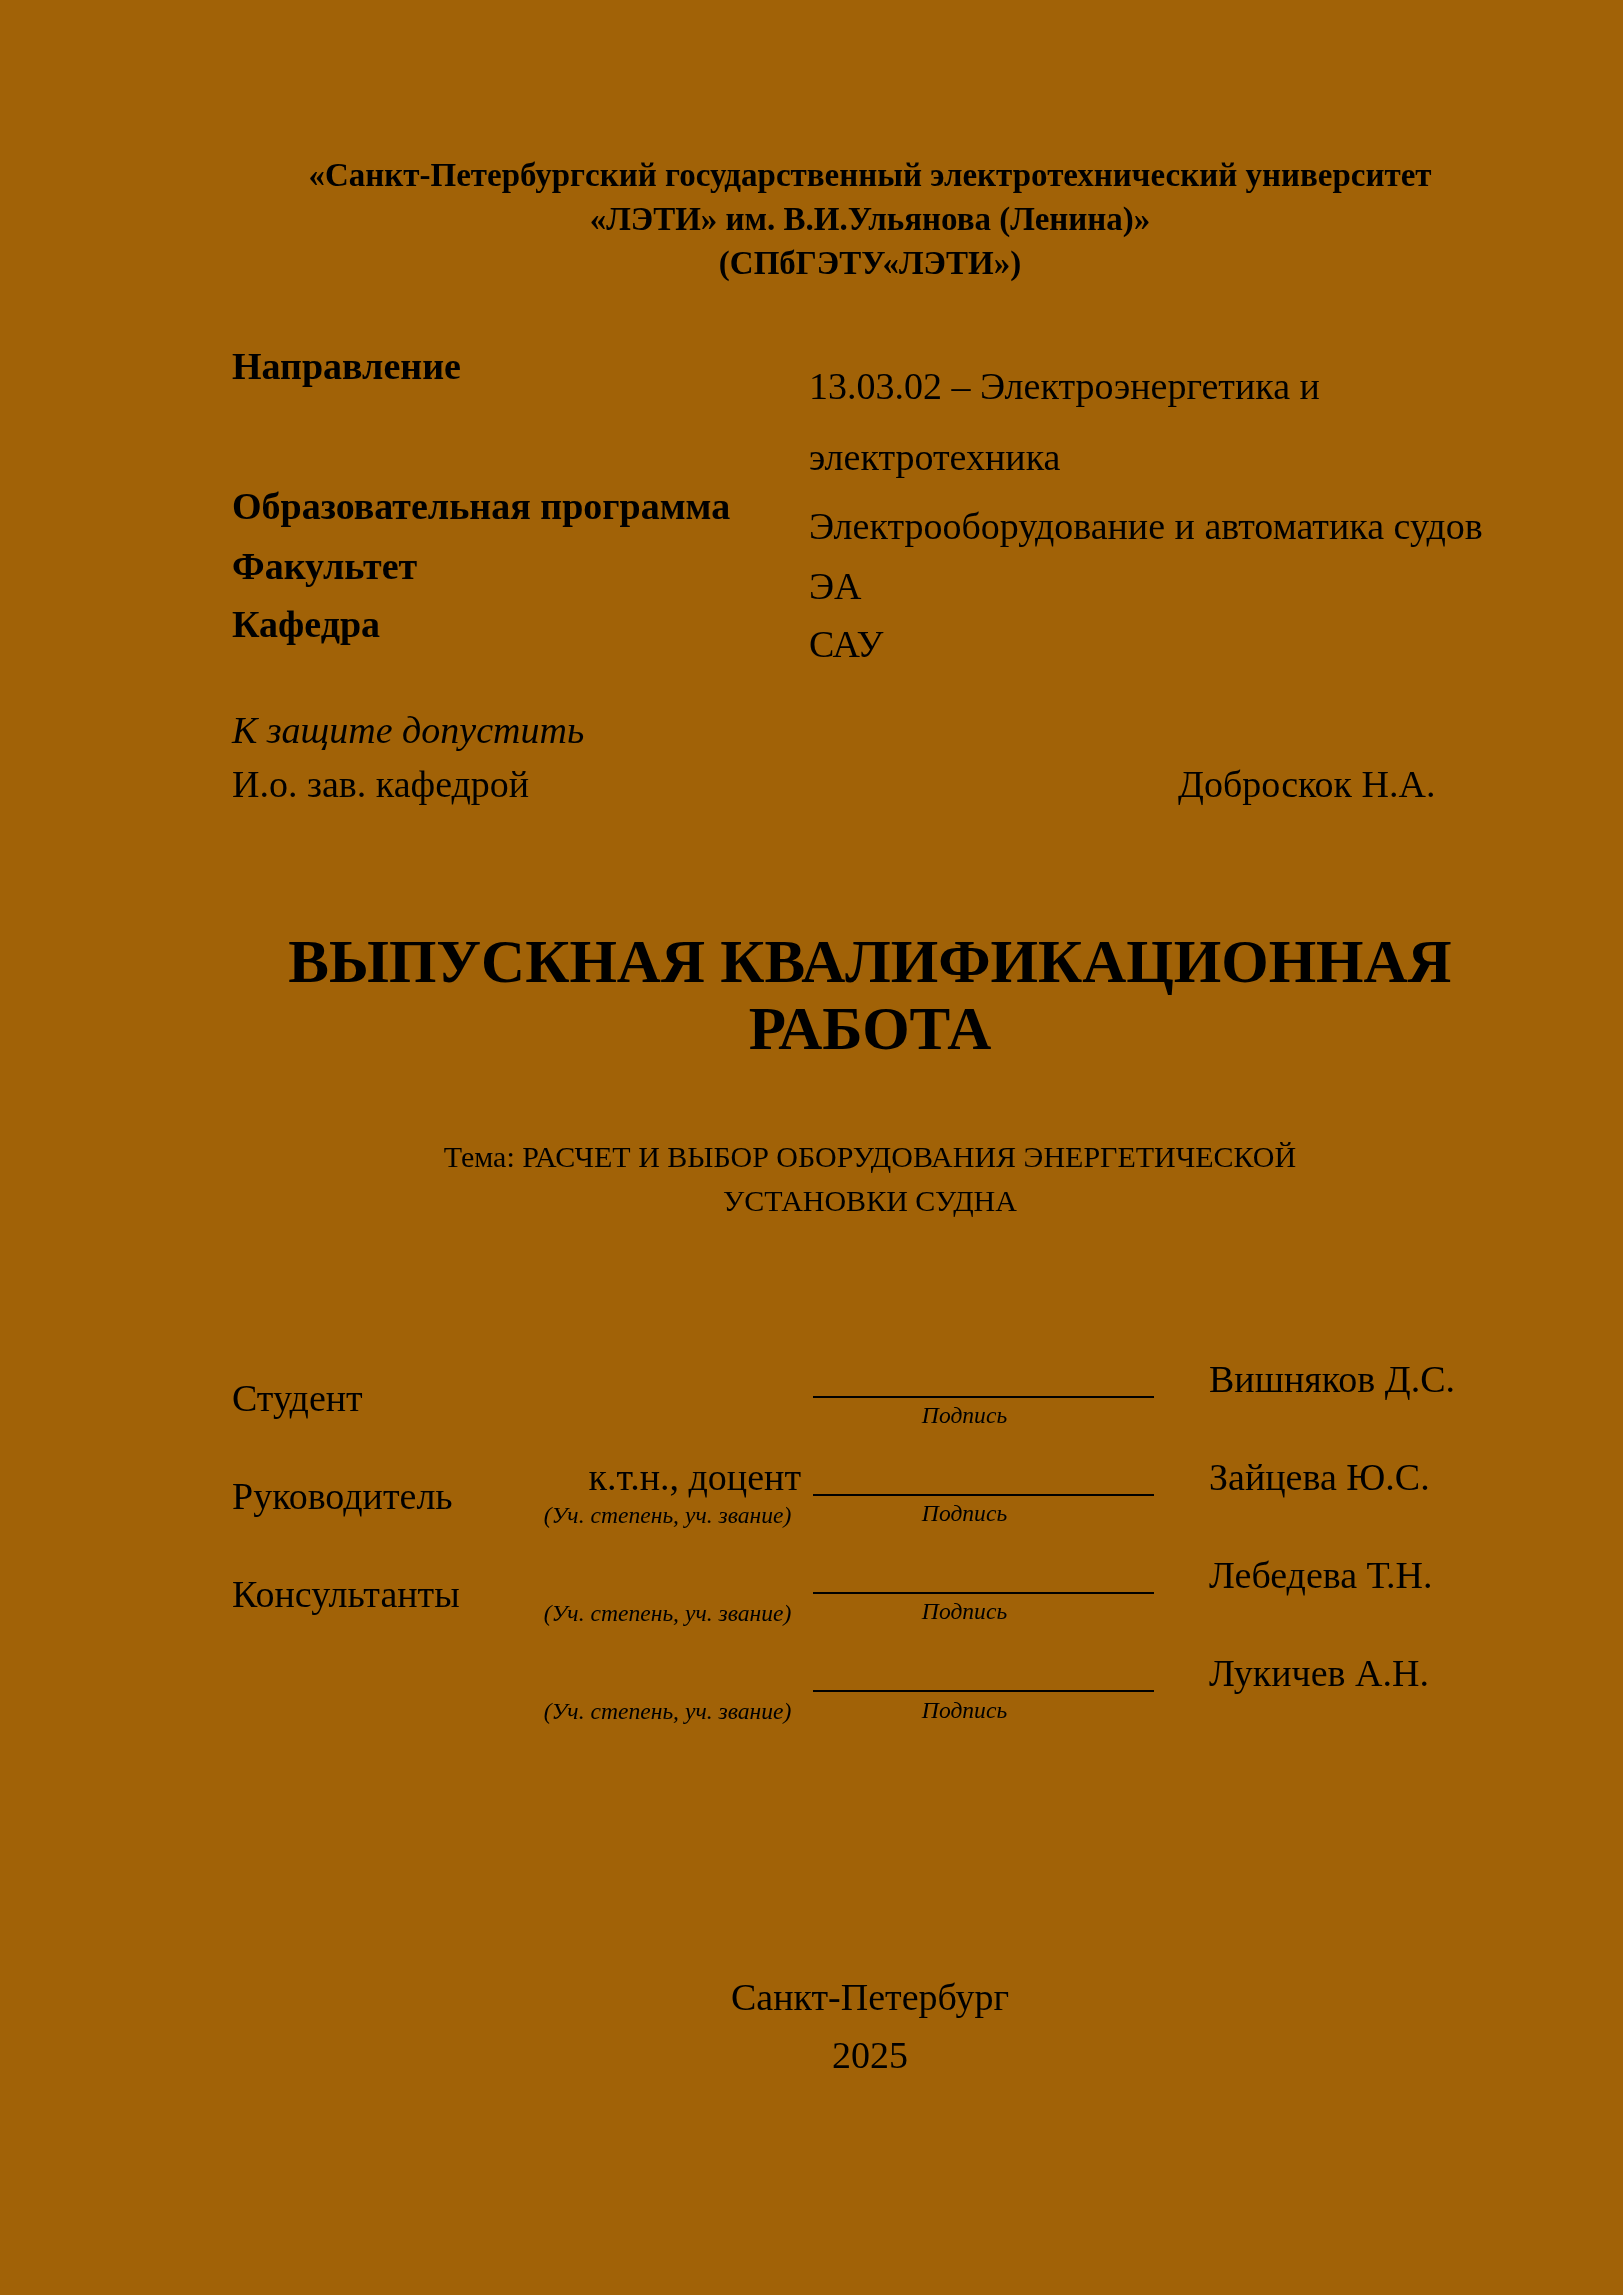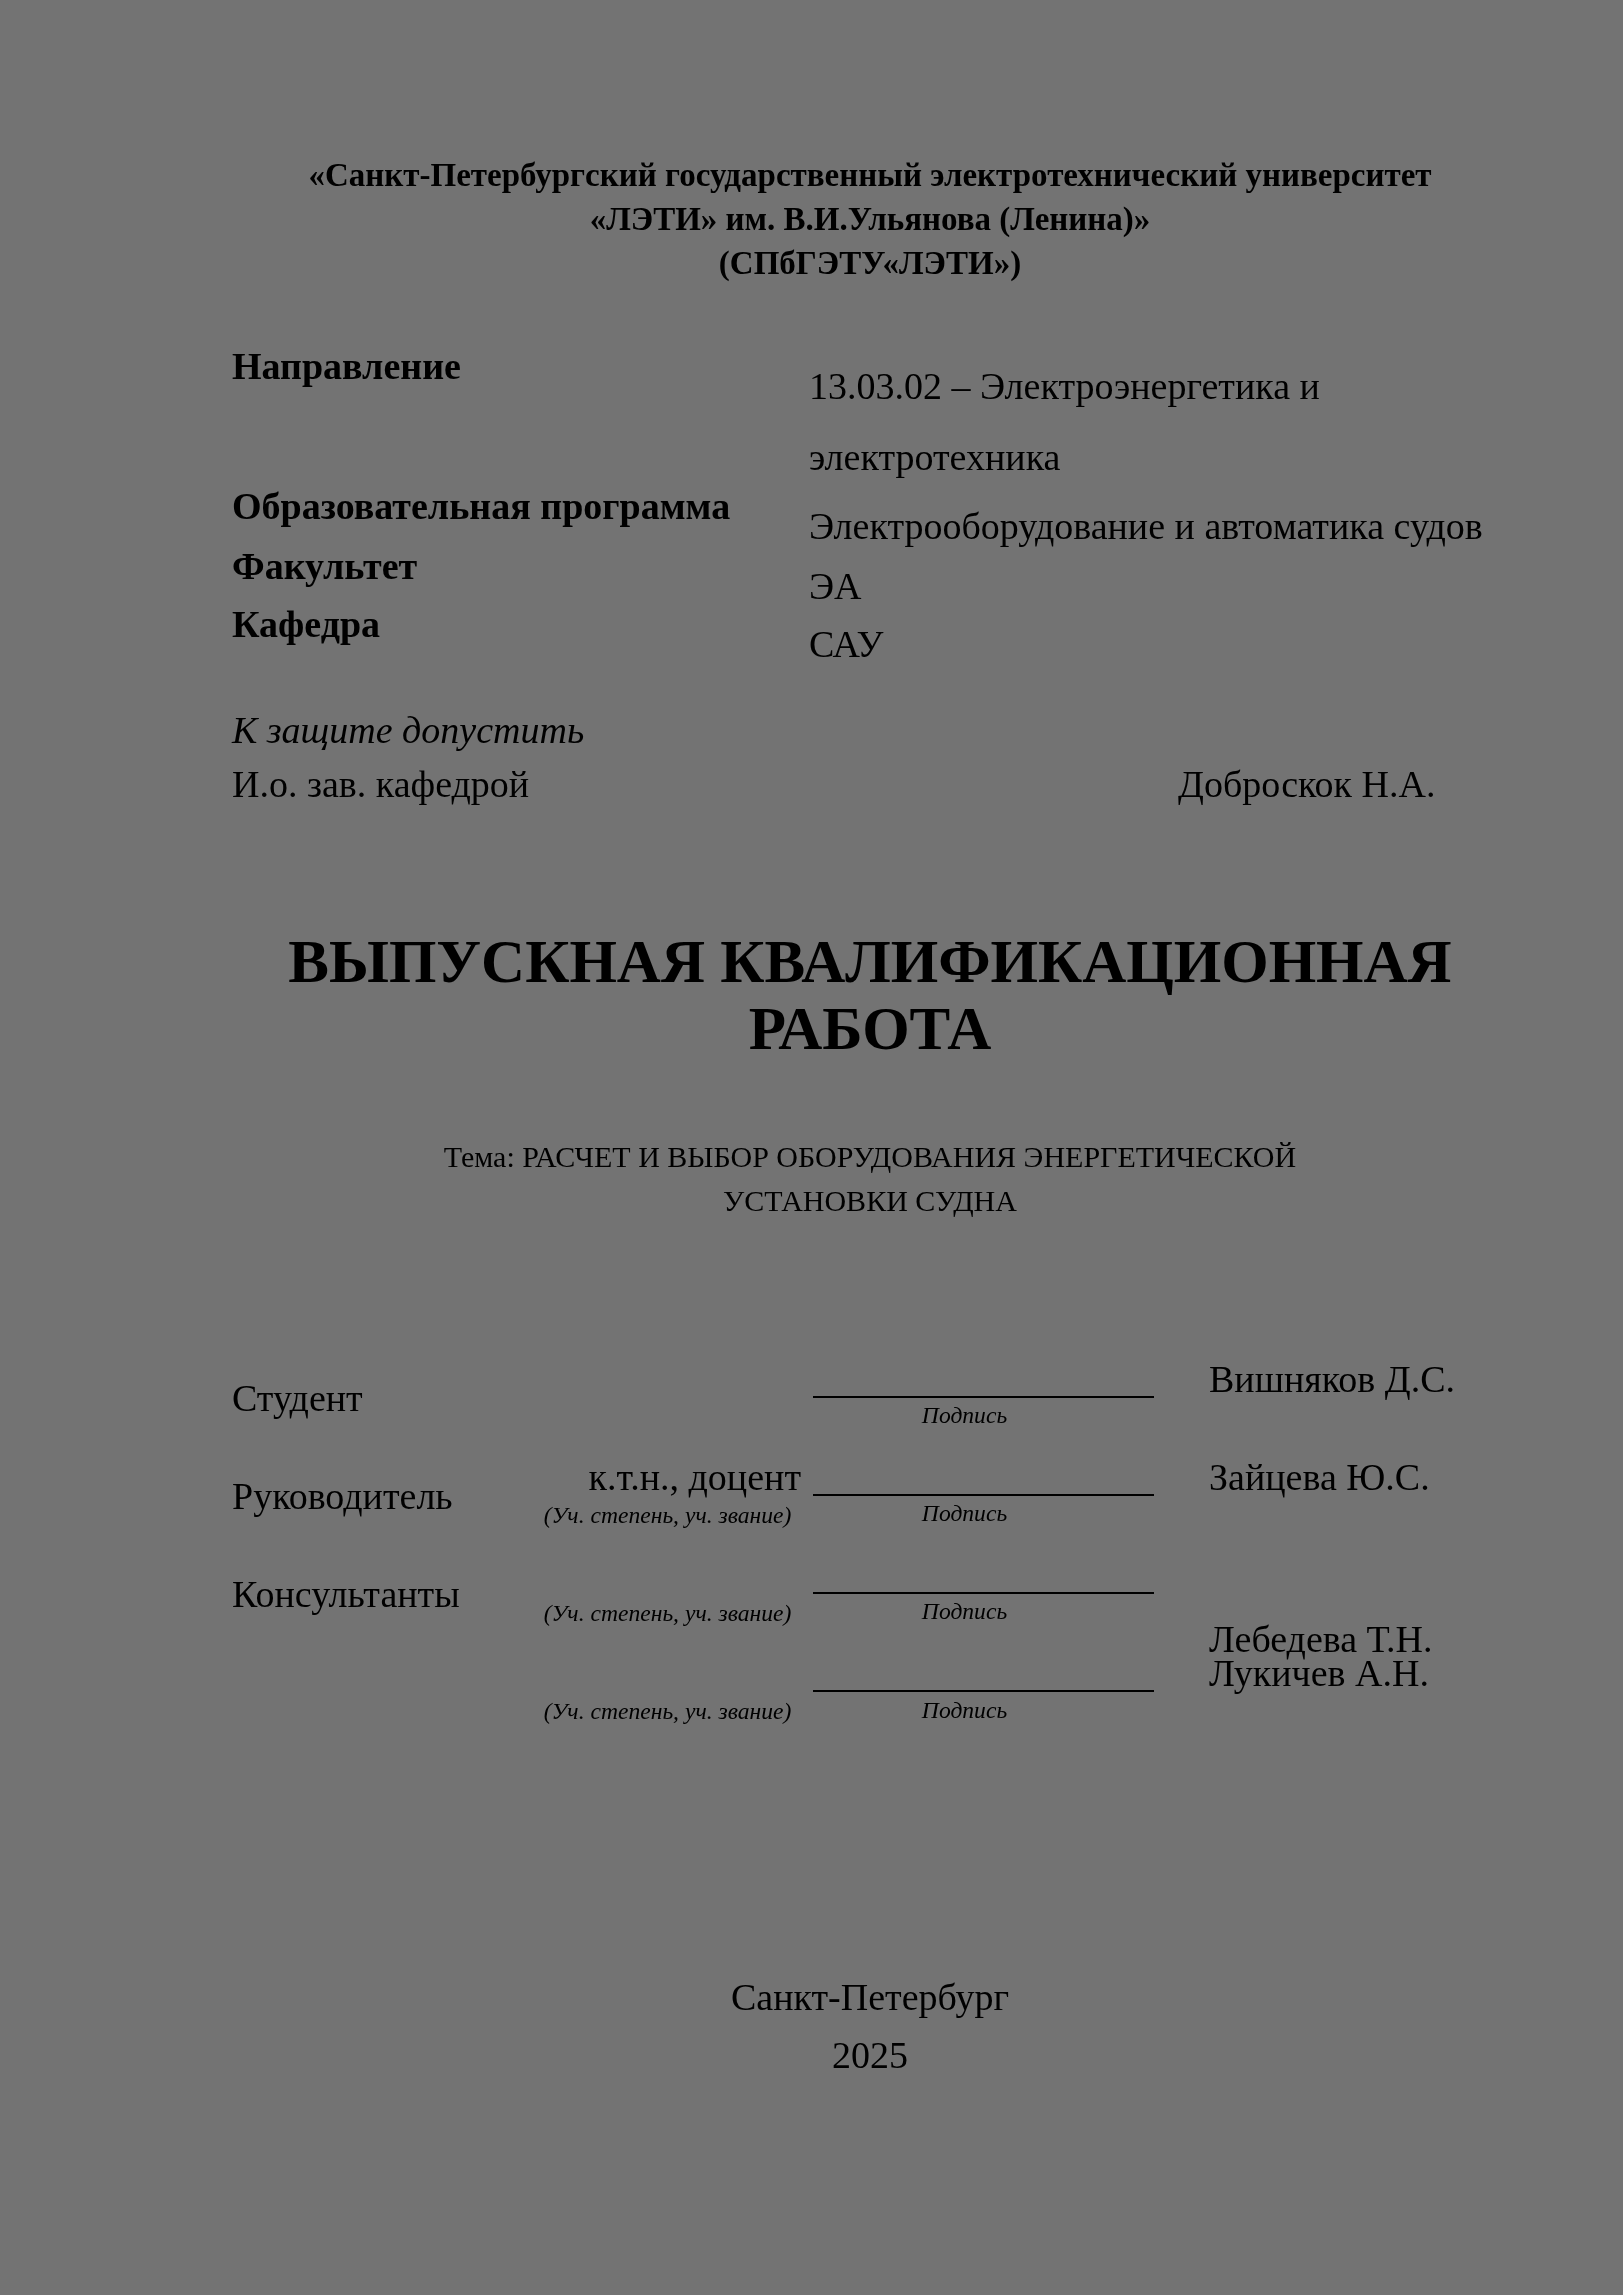--- a/index.html
+++ b/index.html
@@ -4,21 +4,21 @@
 <style>
   html, body {
     margin: 0;
     padding: 0;
     background: #ffffff;
   }
   .page {
     position: relative;
     width: 1623px;
     height: 2295px;
-    background: #737373;
+    background: #a16207;
     color: #000000;
     font-family: "Liberation Serif", serif;
     overflow: hidden;
   }
   .abs { position: absolute; }
   .content-center {
     left: 232px;
     width: 1276px;
     text-align: center;
   }
@@ -106,21 +106,21 @@
   <div class="abs sig-caption" style="top:1402px">Подпись</div>
 
   <div class="abs body-text" style="left:232px; top:1455px">Руководитель</div>
   <div class="abs qual-text" style="top:1455px">к.т.н., доцент</div>
   <div class="abs name-col" style="top:1455px">Зайцева Ю.С.</div>
   <div class="abs sig-line" style="top:1494px"></div>
   <div class="abs degree-caption" style="top:1502px">(Уч. степень, уч. звание)</div>
   <div class="abs sig-caption" style="top:1500px">Подпись</div>
 
   <div class="abs body-text" style="left:232px; top:1553px">Консультанты</div>
-  <div class="abs name-col" style="top:1617px">Лебедева Т.Н.</div>
+  <div class="abs name-col" style="top:1553px">Лебедева Т.Н.</div>
   <div class="abs sig-line" style="top:1592px"></div>
   <div class="abs degree-caption" style="top:1600px">(Уч. степень, уч. звание)</div>
   <div class="abs sig-caption" style="top:1598px">Подпись</div>
 
   <div class="abs name-col" style="top:1651px">Лукичев А.Н.</div>
   <div class="abs sig-line" style="top:1690px"></div>
   <div class="abs degree-caption" style="top:1698px">(Уч. степень, уч. звание)</div>
   <div class="abs sig-caption" style="top:1697px">Подпись</div>
 
   <div class="abs content-center body-text" style="top:1956px">Санкт-Петербург</div>

